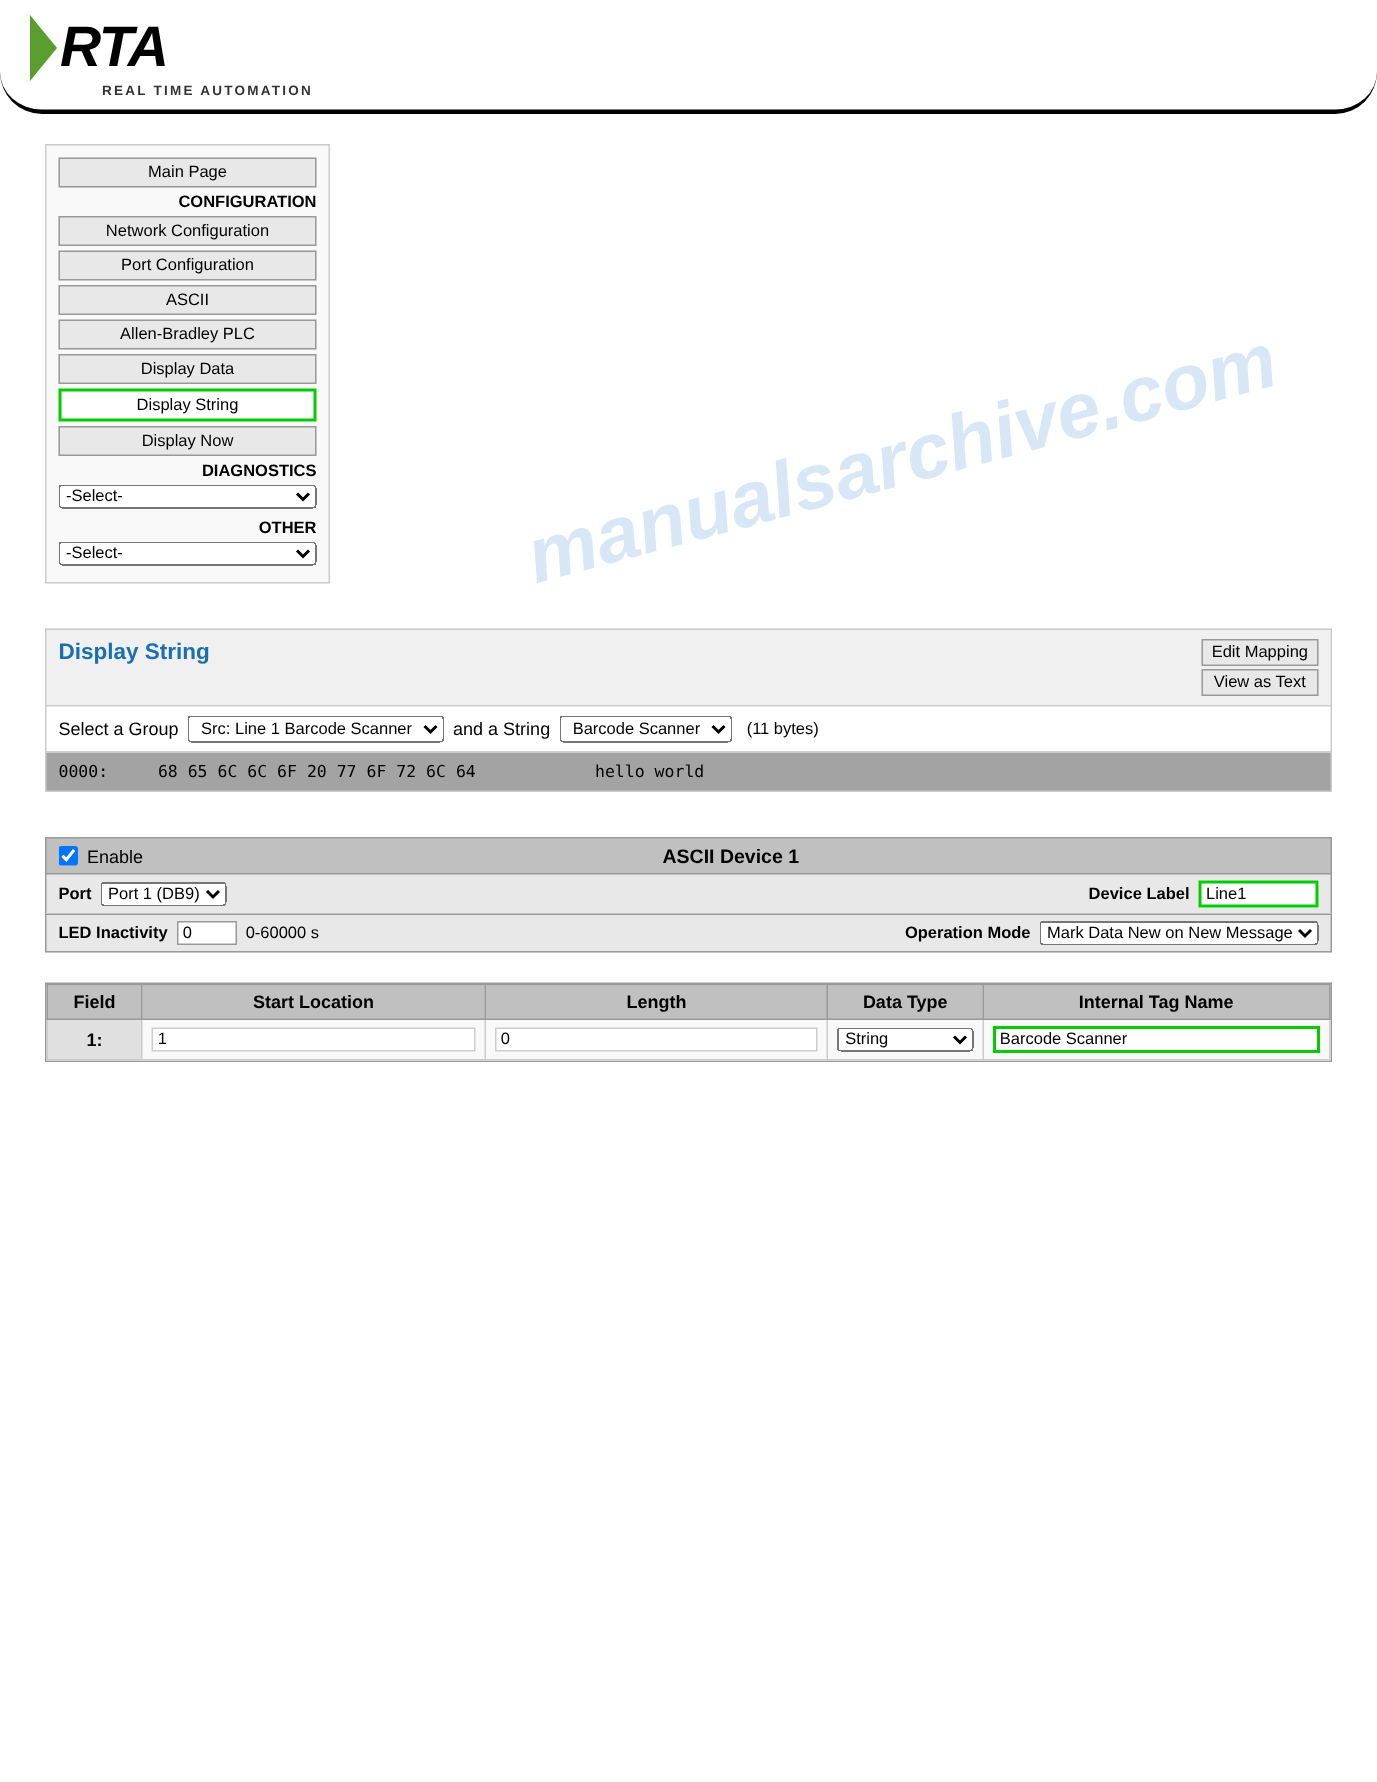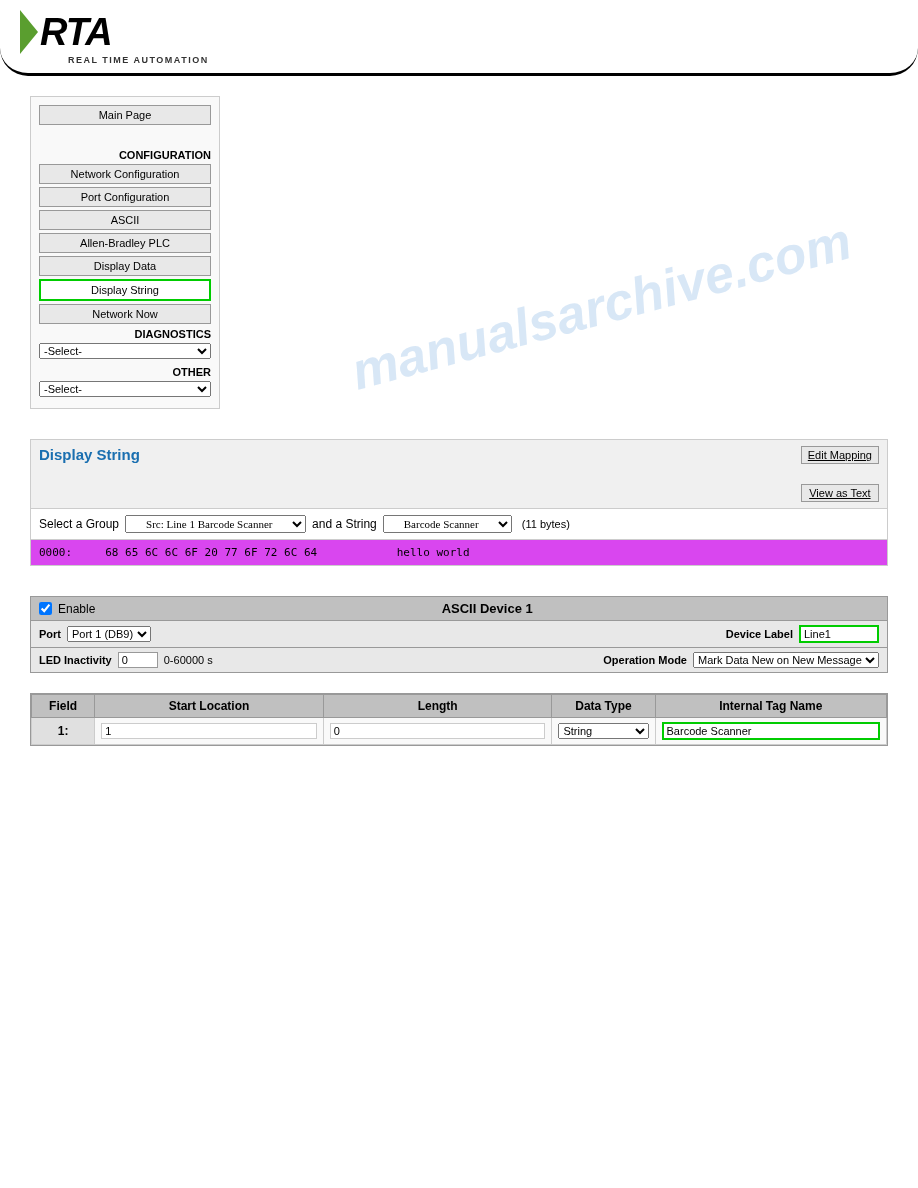--- a/index.html
+++ b/index.html
@@ -86,21 +86,21 @@
       background: #f9f9f9;
     }
     .nav-panel .main-page-btn {
       width: 100%;
       padding: 3px 0;
       background: #e8e8e8;
       border: 1px solid #999;
       cursor: pointer;
       font-size: 11px;
       text-align: center;
-      margin-bottom: 20px;
+      margin-bottom: 0;
     }
     .nav-section-label {
       font-size: 11px;
       font-weight: bold;
       margin-bottom: 3px;
       margin-top: 4px;
       text-align: right;
     }
     .nav-btn {
       display: block;
@@ -137,52 +137,50 @@
       background: #f0f0f0;
     }
     .ds-title {
       font-size: 15px;
       font-weight: bold;
       color: #1a6fb0;
     }
     .ds-buttons {
       display: flex;
       flex-direction: column;
-      gap: 20px;
-      text-decoration: underline;
+      gap: 2px;
     }
     .ds-btn {
       font-size: 11px;
       padding: 2px 6px;
       background: #e8e8e8;
       border: 1px solid #999;
       cursor: pointer;
     }
     .ds-group-row {
       border: 1px solid #ccc;
       border-bottom: none;
       padding: 6px 8px;
       display: flex;
       align-items: center;
       gap: 6px;
       background: #fff;
     }
     .ds-group-select {
       font-size: 11px;
-      padding: 1px 16px;
-      font-family: Liberation Serif, serif;
+      padding: 1px 4px;
     }
     .ds-bytes {
       font-size: 11px;
       margin-left: 4px;
     }
     .ds-data-row {
       border: 1px solid #ccc;
       padding: 6px 8px;
-      background: #d946ef;
+      background: #a3a3a3;
       font-family: monospace;
       font-size: 11px;
     }
 
     
     .ascii-section {
       margin-bottom: 20px;
       border-radius: 28px;
     }
     .ascii-header-row {
@@ -298,21 +296,21 @@
 
   <div class="nav-panel">
     <button class="main-page-btn">Main Page</button>
     <div class="nav-section-label">CONFIGURATION</div>
     <button class="nav-btn">Network Configuration</button>
     <button class="nav-btn">Port Configuration</button>
     <button class="nav-btn">ASCII</button>
     <button class="nav-btn">Allen-Bradley PLC</button>
     <button class="nav-btn">Display Data</button>
     <button class="nav-btn active">Display String</button>
-    <button class="nav-btn">Network Now</button>
+    <button class="nav-btn">Display Now</button>
     <div class="nav-section-label">DIAGNOSTICS</div>
     <select class="nav-select">
       <option>-Select-</option>
     </select>
     <div class="nav-section-label">OTHER</div>
     <select class="nav-select">
       <option>-Select-</option>
     </select>
   </div>
 

